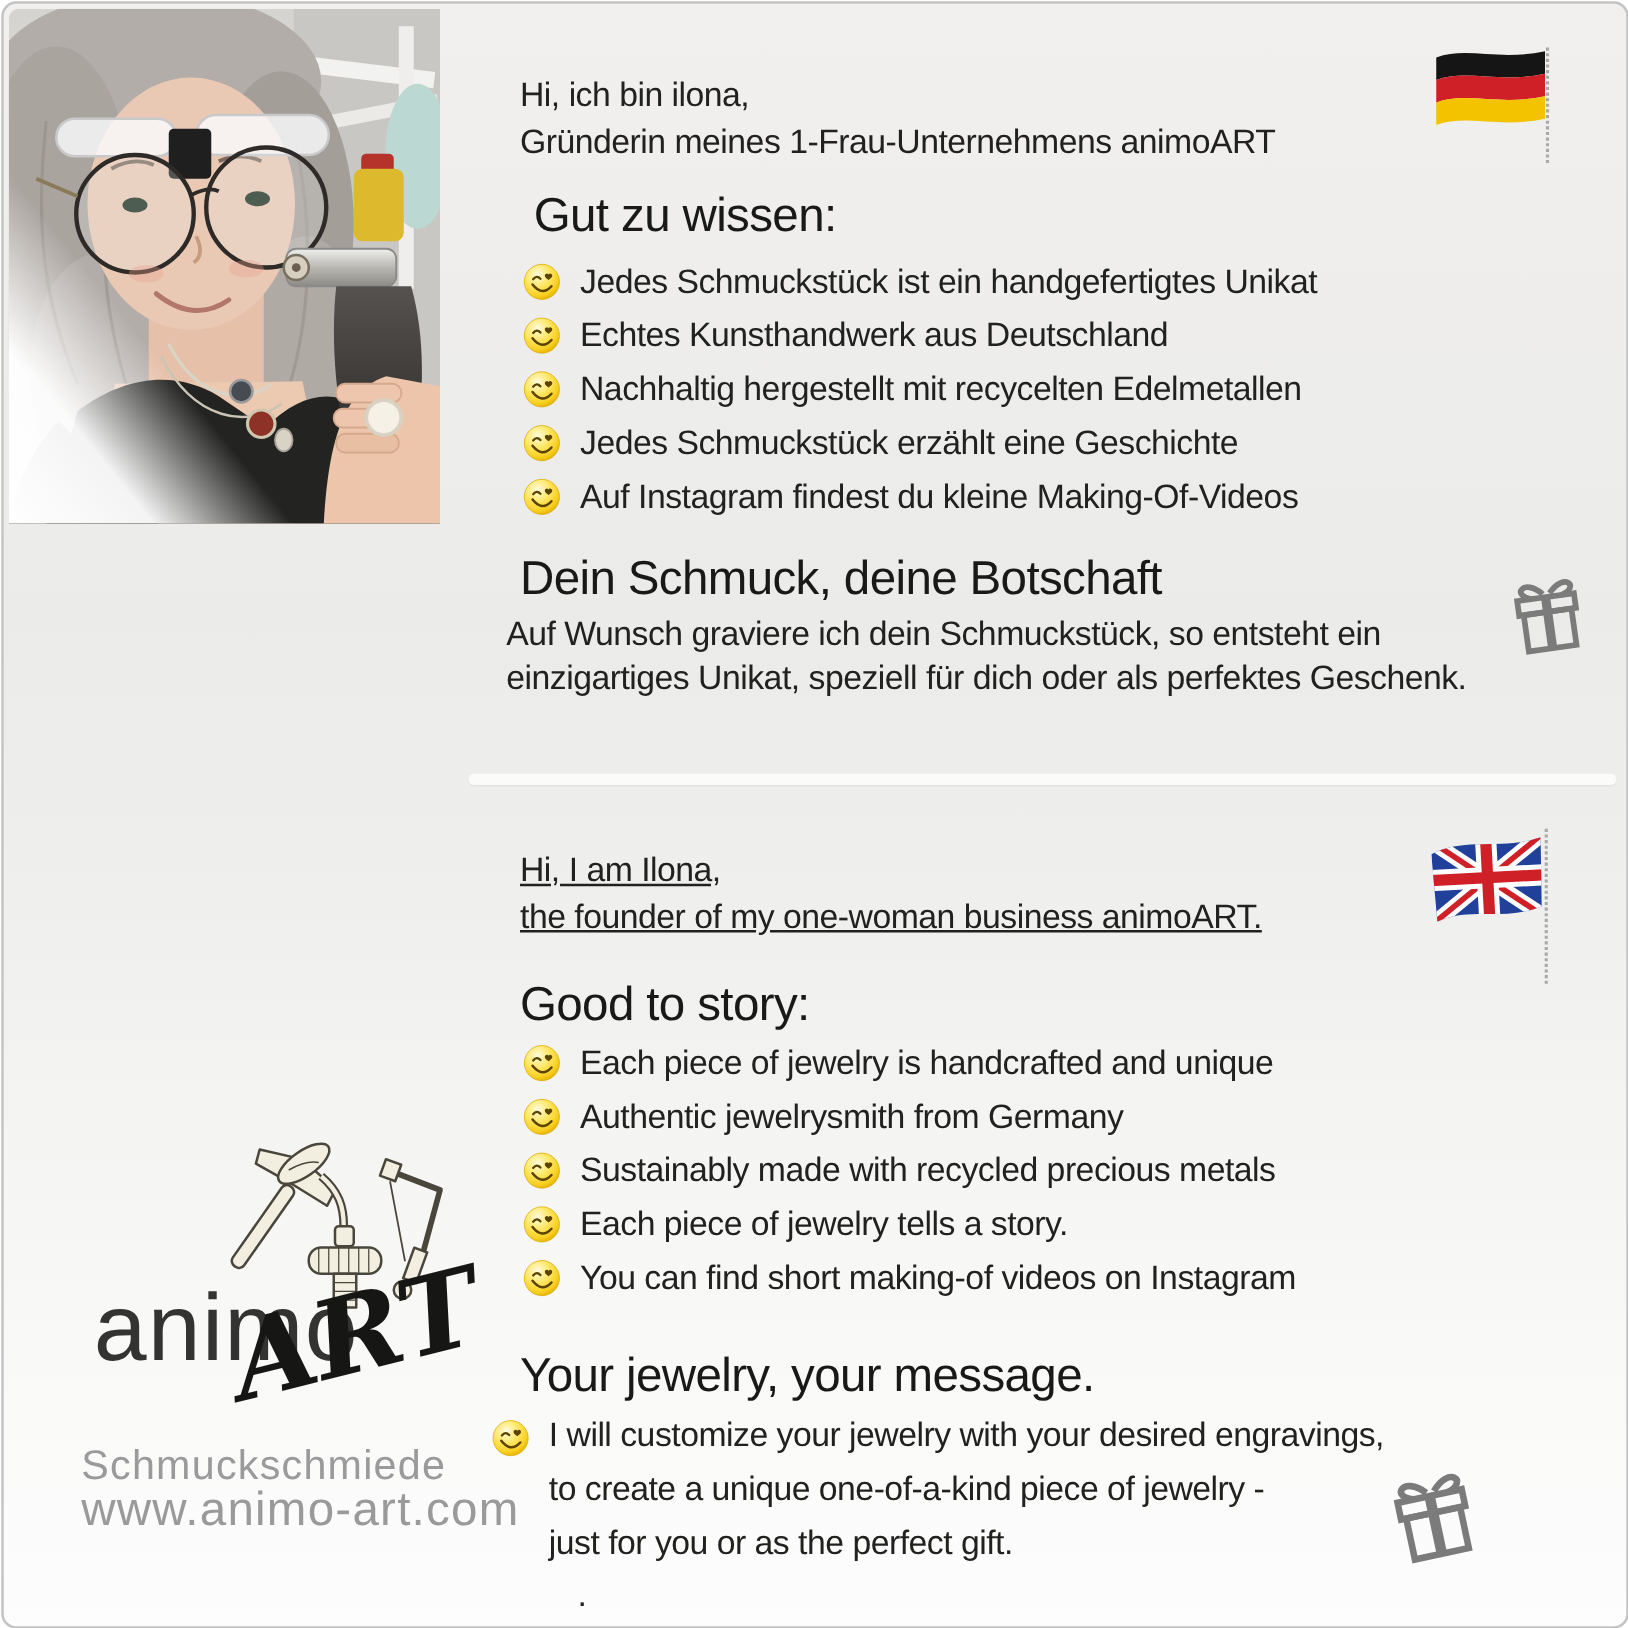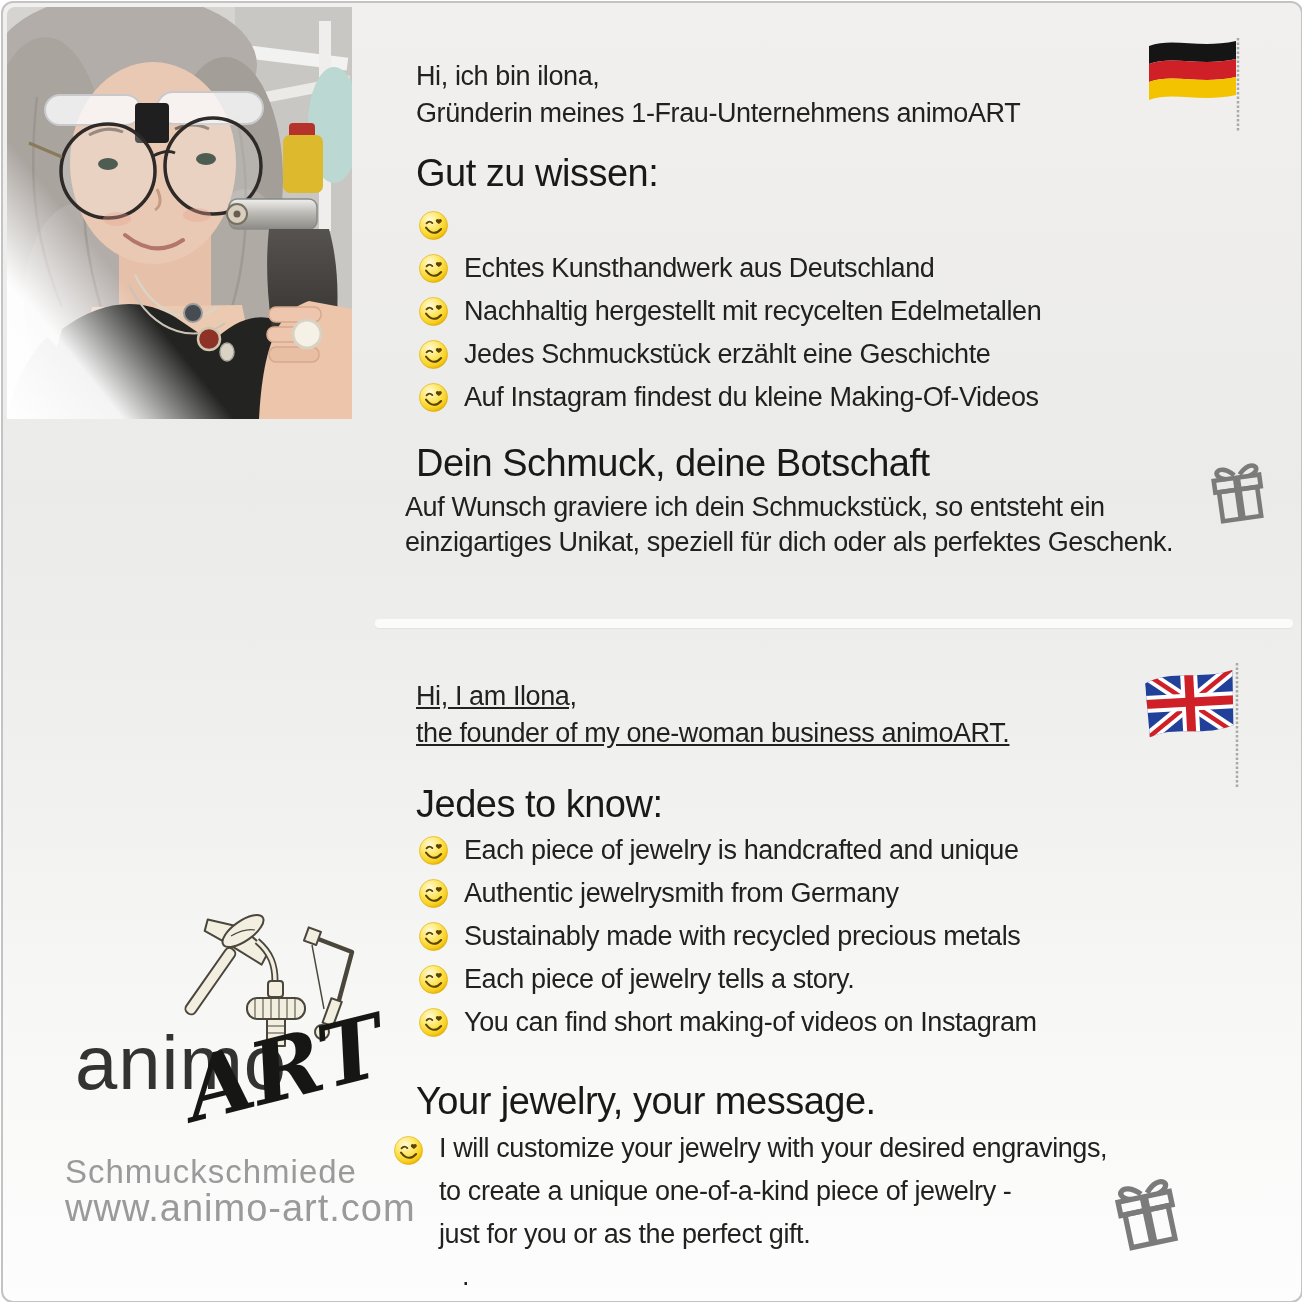--- a/index.html
+++ b/index.html
@@ -142,27 +142,28 @@
     <div>Gründerin meines 1-Frau-Unternehmens animoART</div>
   </div>
 
   <svg class="abs" style="left:1140px;top:25px;" width="110" height="110" viewBox="0 0 110 110">
     <line x1="95" y1="10" x2="95" y2="104" stroke="#a9a9a9" stroke-width="2.5" stroke-dasharray="2.5 2"></line>
     <path d="M6,18 C30,9 56,21 93,13 L93,31 C56,39 30,27 6,36 Z" fill="#151515"></path>
     <path d="M6,36 C30,27 56,39 93,31 L93,49 C56,57 30,45 6,54 Z" fill="#cf2027"></path>
     <path d="M6,54 C30,45 56,57 93,49 L93,67 C56,75 30,63 6,72 Z" fill="#f3c300"></path>
   </svg>
 
-  <h2 class="abs nowrap" style="left:413px;top:149px;text-align:right;">Gut zu wissen:</h2>
+  <h2 class="abs nowrap" style="left:424px;top:149px;text-align:right;">Gut zu wissen:</h2>
 
   <ul class="fact-list abs body-txt" style="left:415px;top:201px;">
     <li>
         <svg class="smiley">
           <use href="#smiley-def"></use>
         </svg>
+        <span class="nowrap">Jedes Schmuckstück ist ein handgefertigtes Unikat</span>
       </li>
     <li>
         <svg class="smiley">
           <use href="#smiley-def"></use>
         </svg>
         <span class="nowrap">Echtes Kunsthandwerk aus Deutschland</span>
       </li>
     <li>
         <svg class="smiley">
           <use href="#smiley-def"></use>
@@ -214,21 +215,21 @@
       <line x1="6" y1="82" x2="98" y2="14" stroke="#ffffff" stroke-width="12"></line>
       <line x1="6" y1="14" x2="98" y2="82" stroke="#cf2027" stroke-width="4.5"></line>
       <line x1="6" y1="82" x2="98" y2="14" stroke="#cf2027" stroke-width="4.5"></line>
       <line x1="52" y1="6" x2="52" y2="92" stroke="#ffffff" stroke-width="17"></line>
       <line x1="0" y1="47" x2="112" y2="47" stroke="#ffffff" stroke-width="17"></line>
       <line x1="52" y1="6" x2="52" y2="92" stroke="#cf2027" stroke-width="9"></line>
       <line x1="0" y1="47" x2="112" y2="47" stroke="#cf2027" stroke-width="9"></line>
     </g>
   </svg>
 
-  <h2 class="abs nowrap" style="left:413px;top:780px;">Jedes to know:</h2>
+  <h2 class="abs nowrap" style="left:413px;top:780px;">Good to story:</h2>
 
   <ul class="fact-list abs body-txt" style="left:415px;top:826px;">
     <li>
         <svg class="smiley">
           <use href="#smiley-def"></use>
         </svg>
         <span class="nowrap">Each piece of jewelry is handcrafted and unique</span>
       </li>
     <li>
         <svg class="smiley">

